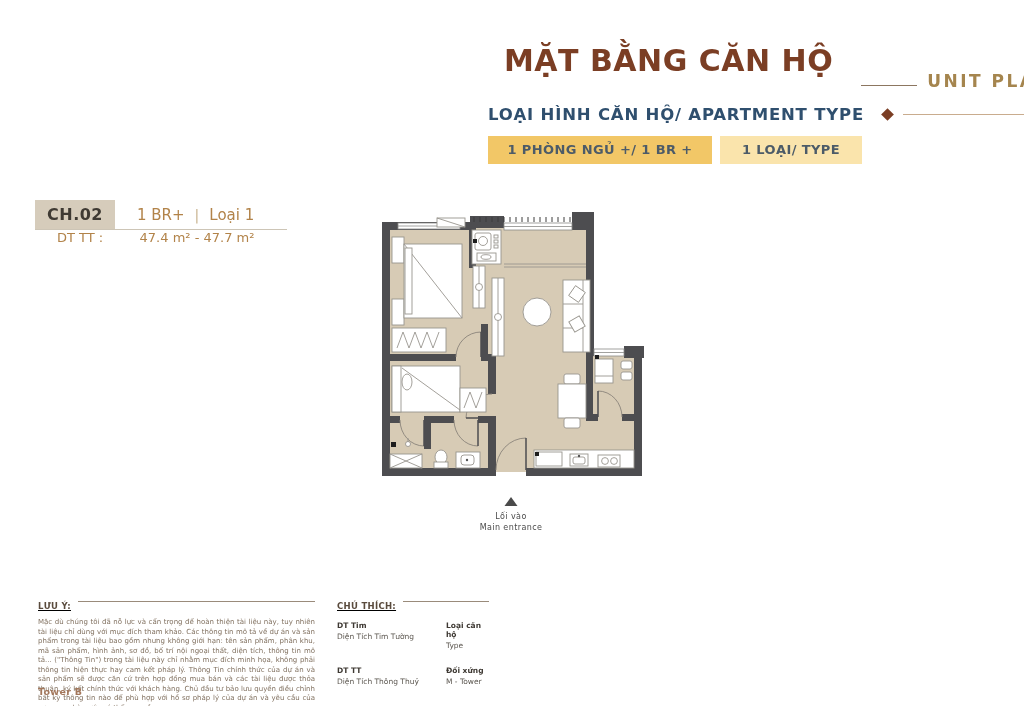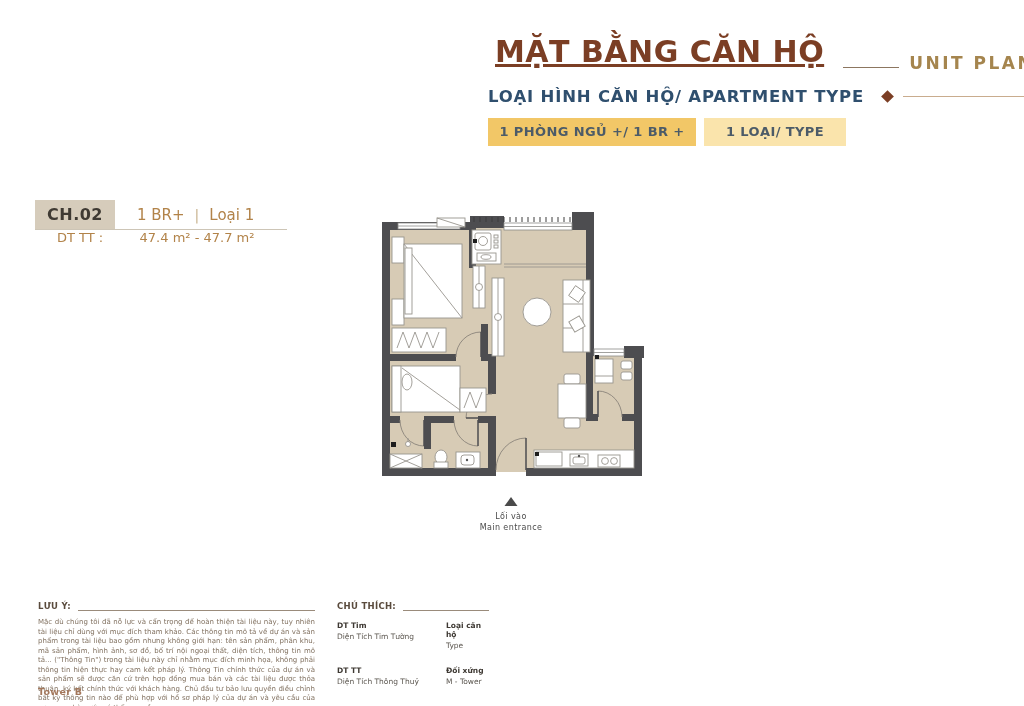--- a/index.html
+++ b/index.html
@@ -4,31 +4,31 @@
 <style>
   * { box-sizing: border-box; }
   html,body { margin:0; padding:0; background:#fff; }
   .page {
     position:relative; width:1024px; height:706px; background:#ffffff;
     font-family:"DejaVu Sans","Liberation Sans",sans-serif; overflow:hidden;
   }
   
   .hdr { position:absolute; left:488px; top:28px; width:536px; }
   .hdr-row1 { display:flex; align-items:flex-end; }
-  .title { font-size:30px; font-weight:bold; color:#7B3E24; margin:7px; letter-spacing:.5px; line-height:1.15; white-space:nowrap;text-decoration:underline; }
+  .title { font-size:30px; font-weight:bold; color:#7B3E24; margin:16px; letter-spacing:.5px; line-height:1.15; white-space:nowrap; }
   .title-rule { flex:0 0 56px; border-top:1.6px solid #8C7660; margin:0 10px 9px 12px; }
   .title-en { font-size:17px; font-weight:bold; color:#A5854E; letter-spacing:2.5px; white-space:nowrap; padding-bottom:4px; }
   .hdr-row2 { display:flex; align-items:center; margin-top:10px; }
   .subtitle { font-size:16.5px; font-weight:bold; color:#2F4F6E; letter-spacing:.8px; margin:0; white-space:nowrap; }
   .diamond { width:9px; height:9px; background:#7B3E24; transform:rotate(45deg); margin:0 11px 0 19px; flex:none; }
   .subtitle-rule { flex:1; border-top:1.5px solid #C9AC8E; }
   .badges { display:flex; gap:8px; margin-top:12px; }
   .badge { height:28px; display:flex; align-items:center; justify-content:center;
            font-size:13px; font-weight:bold; color:#4C5B68; letter-spacing:.4px; }
-  .badge-1 { width:208px; background:#F2C767; }
+  .badge-1 { width:224px; background:#F2C767; }
   .badge-2 { width:142px; background:#FAE4AC;text-align:right; }
   
   .unitinfo { position:absolute; left:35px; top:200px; width:252px; }
   .unit-row { display:flex; align-items:stretch; border-bottom:1px solid #CDC5B6; }
   .unit-code { width:80px; height:29px; background:#D6CCBB; color:#3F3A33; font-weight:bold;
                font-size:16px; display:flex; align-items:center; justify-content:center; letter-spacing:.5px; }
   .unit-cat { display:flex; align-items:center; gap:10px; padding-left:22px; color:#B28349; font-size:15px;text-align:center; }
   .unit-cat .sep { color:#C8B28E; font-size:14px; }
   .area-row { display:flex; color:#B28349; font-size:13px; }
   .area-row.first { margin-top:10px; }
@@ -42,21 +42,21 @@
   .floor { fill:#D7CBB5; }
   .f { fill:#ffffff; stroke:#98958E; stroke-width:.9; }
   .s { stroke:#98958E; stroke-width:.9; fill:none; }
   .w { fill:#ffffff; stroke:#8A8A88; stroke-width:.8; }
   .wl { stroke:#8A8A88; stroke-width:.8; }
   .tick { stroke:#3c3c3c; stroke-width:1; }
   .da { fill:none; stroke:#8A837A; stroke-width:.9; }
   .dl { stroke:#4D4D50; stroke-width:1.5; }
   .plan-text { font-size:8px; fill:#4a4a4a; letter-spacing:.4px; text-anchor:middle; }
   
-  .label-row { display:flex; align-items:flex-end; }
+  .label-row { display:flex; align-items:flex-start;text-decoration:underline; }
   .flabel { font-size:8.5px; font-weight:bold; color:#5A4B3D; letter-spacing:.3px; white-space:nowrap; }
   .frule { flex:1; border-top:1px solid #9A8B7B; margin-left:7px; }
   .notes { position:absolute; left:38px; top:601px; width:277px; }
   .notes p { margin:7px 0 0; font-size:7px; line-height:1.36; color:#80705F; text-align:justify; }
   .tower { position:absolute; left:38px; top:686px; font-size:9.5px; font-weight:bold; color:#A3775B; letter-spacing:.3px; }
   .legend { position:absolute; left:337px; top:601px; width:152px; }
   .legend-grid { display:grid; grid-template-columns:93px auto; column-gap:6px; row-gap:12px; margin-top:10px;gap:16px; }
   .term { font-size:7.5px; font-weight:bold; color:#3E3933; }
   .def  { font-size:7.5px; color:#5B564F; margin-top:2px; }
 </style>

